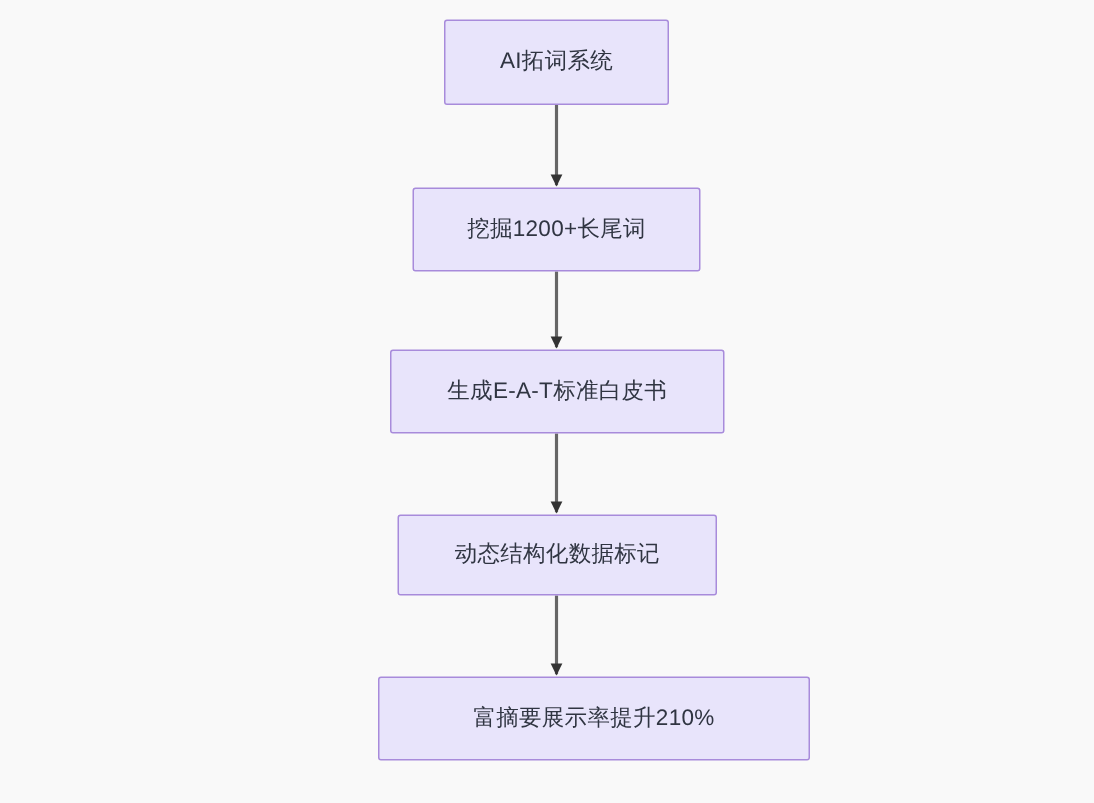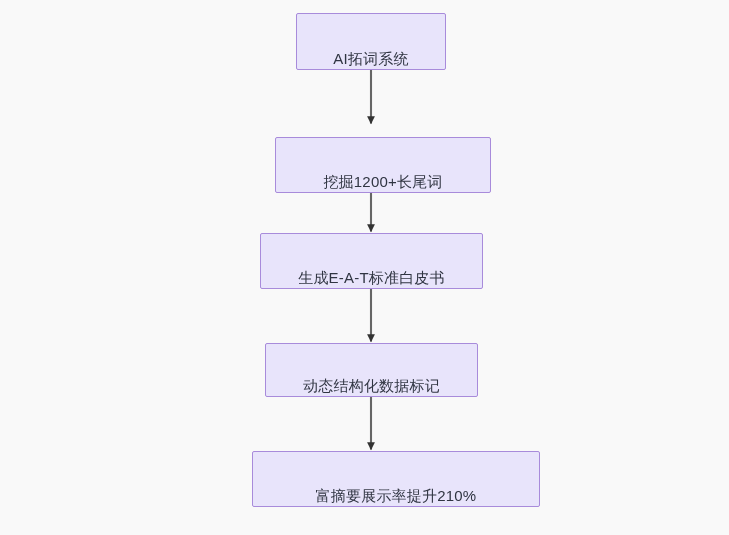--- a/index.html
+++ b/index.html
@@ -23,36 +23,36 @@
     height: 535px;
   }
 
   .node {
     position: absolute;
     box-sizing: border-box;
     background: #e8e4fb;
     border: 1.6px solid #a88bdb;
     border-radius: 2px;
     display: flex;
-    align-items: flex-end;
+    align-items: center;
     justify-content: center;
     text-align: center;
   }
 
   .node-label {
     color: #303542;
     font-size: 15px;
     line-height: 1.25;
     letter-spacing: 0.2px;
     white-space: nowrap;
   }
 
   
   #node-1 { left: 296px; top: 13px;  width: 150px; height: 57px; }
-  #node-2 { left: 275px; top: 125px; width: 216px; height: 56px; margin-top: 12px; }
+  #node-2 { left: 275px; top: 125px; width: 192px; height: 56px; }
   #node-3 { left: 260px; top: 233px; width: 223px; height: 56px; }
   #node-4 { left: 265px; top: 343px; width: 213px; height: 54px; }
   #node-5 { left: 252px; top: 451px; width: 288px; height: 56px; }
 
   .edge-layer {
     position: absolute;
     left: 0;
     top: 0;
     width: 729px;
     height: 535px;

